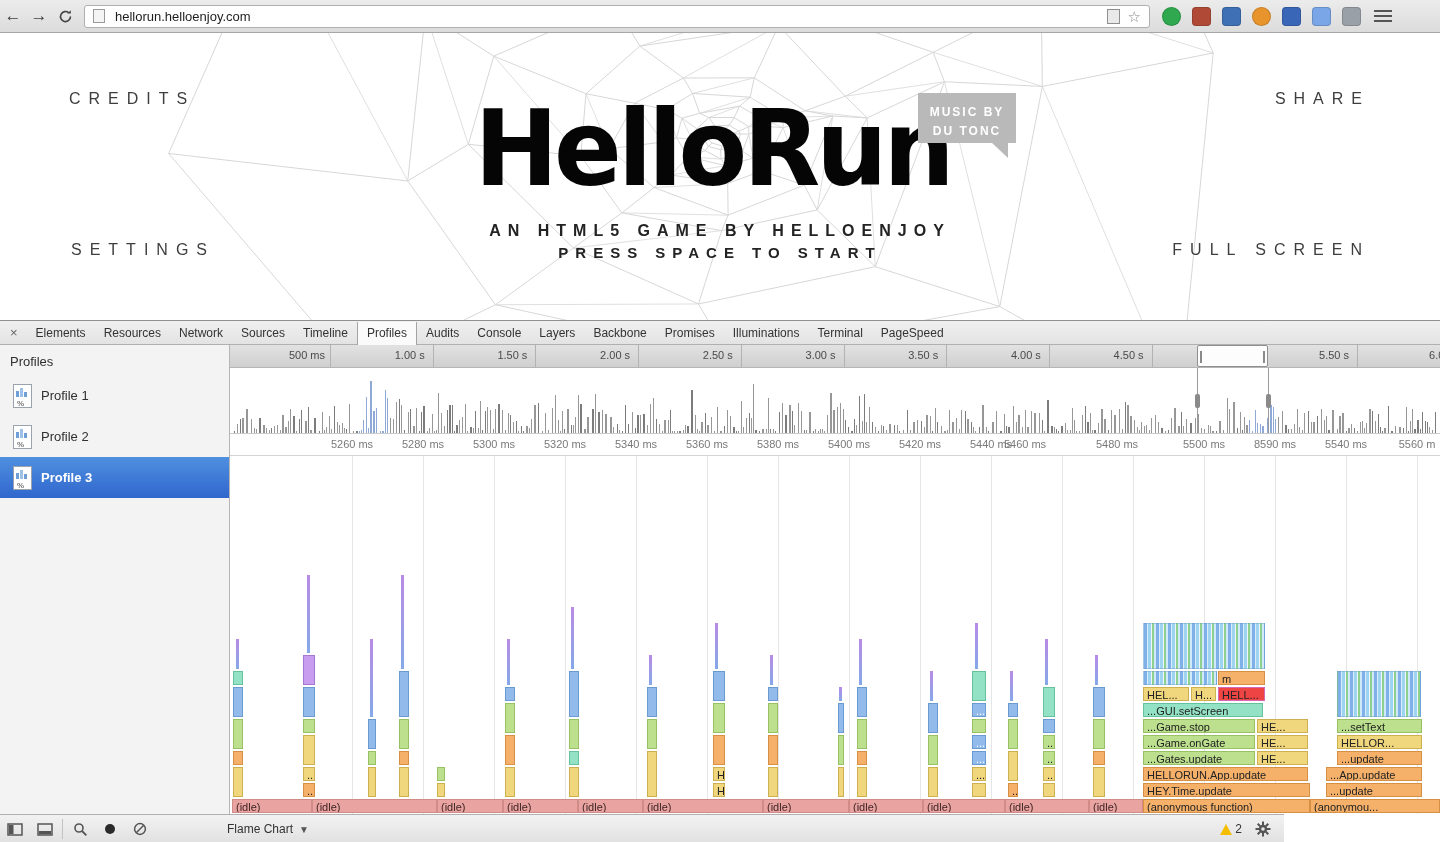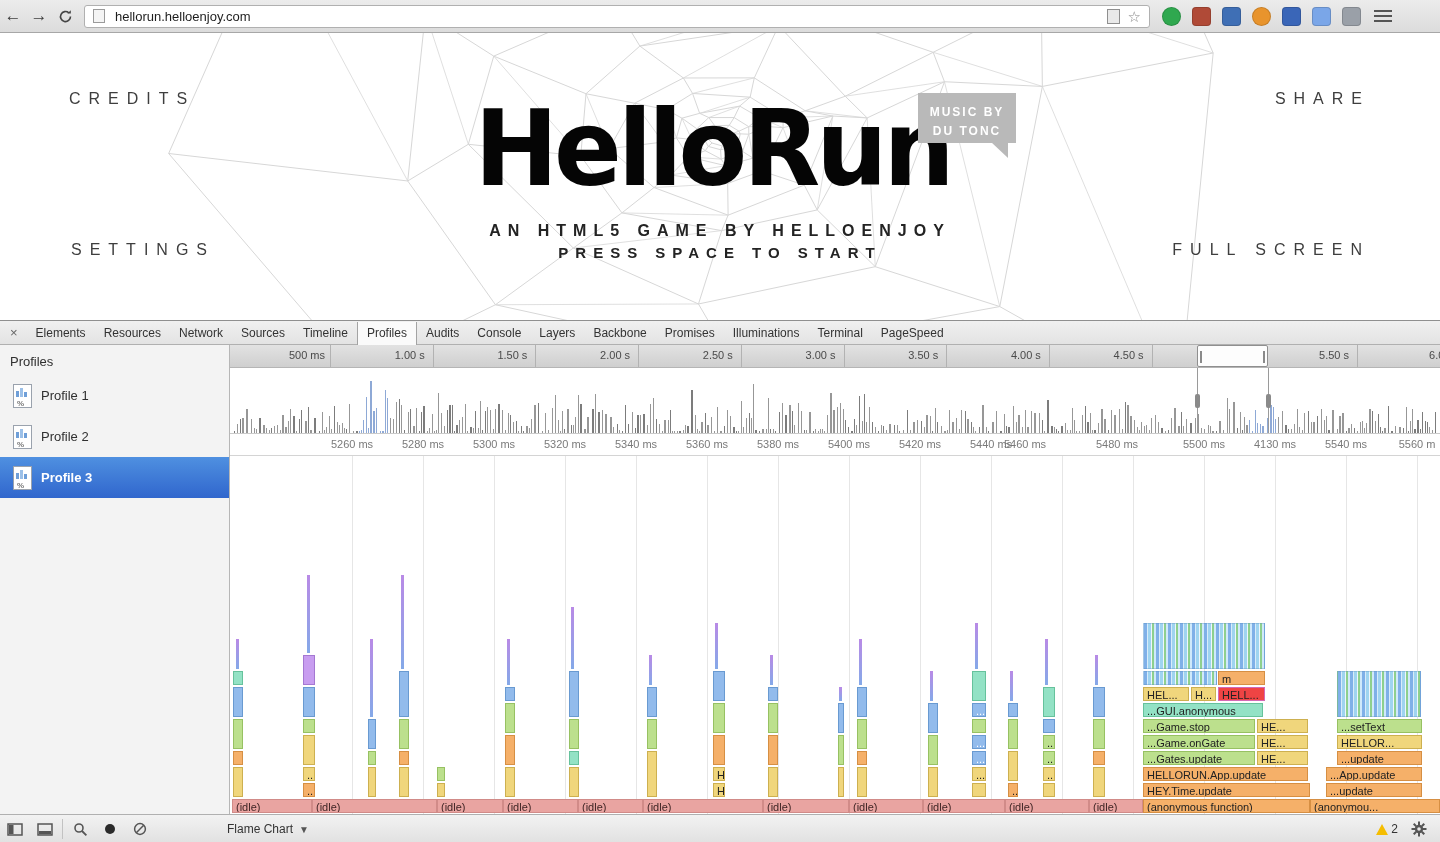--- a/index.html
+++ b/index.html
@@ -88,21 +88,21 @@
   .c-blue{background:#92bbec;border:1px solid #699ad1;color:#fff;}
   .c-purple{background:#c89df0;border:1px solid #a478d2;}
   .c-pink{background:#ef4444;border:1px solid #d468b5;}
   .c-idle{background:#e9a4a1;border:1px solid #d18b88;color:#402525;}
   .c-spike{background:linear-gradient(#b98ae6,#84a9e8);border:0;}
   .speckle{position:absolute;background:
      repeating-linear-gradient(90deg,#7fb0e8 0 3px,#d8ecfa 3px 4px,#9fd4f0 4px 7px,#eef6fc 7px 8px,#8ed08e 8px 10px,#cfe9fb 10px 12px);
      border:1px solid rgba(90,140,190,.35);box-sizing:border-box;}
 
   
-  #statusbar{position:absolute;left:0;top:493px;width:1440px;height:29px;background:linear-gradient(#f2f2f2,#e1e1e1);
+  #statusbar{position:absolute;left:0;top:493px;width:1284px;height:29px;background:linear-gradient(#f2f2f2,#e1e1e1);
     border-top:1px solid #b0b0b0;box-sizing:border-box;display:flex;align-items:center;font-size:12px;color:#333;}
   .sicon{display:flex;align-items:center;justify-content:center;width:30px;height:28px;}
   .ssep{width:1px;height:20px;background:#c2c2c2;margin:0 2px;}
   #view-select{margin-left:66px;display:flex;align-items:center;gap:6px;padding:0 6px;height:28px;}
   #view-select .arrow{font-size:10px;color:#555;}
   #status-right{margin-left:auto;display:flex;align-items:center;gap:10px;margin-right:10px;}
   #warning{display:flex;align-items:center;gap:3px;}
   #warning .tri{width:0;height:0;border-left:6px solid transparent;border-right:6px solid transparent;border-bottom:11px solid #f5bd00;}
 </style>
 </head>
@@ -882,21 +882,21 @@
             <div class="d-label" style="left: 310px;">5320 ms</div>
             <div class="d-label" style="left: 381px;">5340 ms</div>
             <div class="d-label" style="left: 452px;">5360 ms</div>
             <div class="d-label" style="left: 523px;">5380 ms</div>
             <div class="d-label" style="left: 594px;">5400 ms</div>
             <div class="d-label" style="left: 665px;">5420 ms</div>
             <div class="d-label" style="left: 736px;">5440 ms</div>
             <div class="d-label" style="left: 770px;">5460 ms</div>
             <div class="d-label" style="left: 862px;">5480 ms</div>
             <div class="d-label" style="left: 949px;">5500 ms</div>
-            <div class="d-label" style="left: 1020px;">4130 ms</div>
+            <div class="d-label" style="left: 1020px;">8590 ms</div>
             <div class="d-label" style="left: 1091px;">5540 ms</div>
             <div class="d-label" style="left: 1162px;">5560 m</div>
           </div>
         <div id="flame">
             <div class="grid" style="left: 122px;"></div>
             <div class="grid" style="left: 193px;"></div>
             <div class="grid" style="left: 264px;"></div>
             <div class="grid" style="left: 335px;"></div>
             <div class="grid" style="left: 406px;"></div>
             <div class="grid" style="left: 477px;"></div>
@@ -923,21 +923,21 @@
             <div class="bar c-idle" style="left: 859px; width: 54px; top: 343px; height: 14px;">(idle)</div>
             <div class="bar c-orange" style="left: 913px; width: 167px; top: 343px; height: 14px;">(anonymous function)</div>
             <div class="bar c-orange" style="left: 913px; width: 167px; top: 327px; height: 14px;">HEY.Time.update</div>
             <div class="bar c-orange" style="left: 913px; width: 165px; top: 311px; height: 14px;">HELLORUN.App.update</div>
             <div class="bar c-green" style="left: 913px; width: 112px; top: 295px; height: 14px;">...Gates.update</div>
             <div class="bar c-yellow" style="left: 1027px; width: 51px; top: 295px; height: 14px;">HE...</div>
             <div class="bar c-green" style="left: 913px; width: 112px; top: 279px; height: 14px;">...Game.onGate</div>
             <div class="bar c-yellow" style="left: 1027px; width: 51px; top: 279px; height: 14px;">HE...</div>
             <div class="bar c-green" style="left: 913px; width: 112px; top: 263px; height: 14px;">...Game.stop</div>
             <div class="bar c-yellow" style="left: 1027px; width: 51px; top: 263px; height: 14px;">HE...</div>
-            <div class="bar c-teal" style="left: 913px; width: 120px; top: 247px; height: 14px;">...GUI.anonymous</div>
+            <div class="bar c-teal" style="left: 913px; width: 120px; top: 247px; height: 14px;">...GUI.setScreen</div>
             <div class="bar c-yellow" style="left: 913px; width: 46px; top: 231px; height: 14px;">HEL...</div>
             <div class="bar c-yellow" style="left: 961px; width: 25px; top: 231px; height: 14px;">H...</div>
             <div class="bar c-pink" style="left: 988px; width: 47px; top: 231px; height: 14px;">HELL...</div>
             <div class="bar c-orange" style="left: 988px; width: 47px; top: 215px; height: 14px;">m</div>
             <div class="bar c-orange" style="left: 1080px; width: 130px; top: 343px; height: 14px;">(anonymou...</div>
             <div class="bar c-orange" style="left: 1096px; width: 96px; top: 327px; height: 14px;">...update</div>
             <div class="bar c-orange" style="left: 1096px; width: 96px; top: 311px; height: 14px;">...App.update</div>
             <div class="bar c-orange" style="left: 1107px; width: 85px; top: 295px; height: 14px;">...update</div>
             <div class="bar c-yellow" style="left: 1107px; width: 85px; top: 279px; height: 14px;">HELLOR...</div>
             <div class="bar c-green" style="left: 1107px; width: 85px; top: 263px; height: 14px;">...setText</div>

